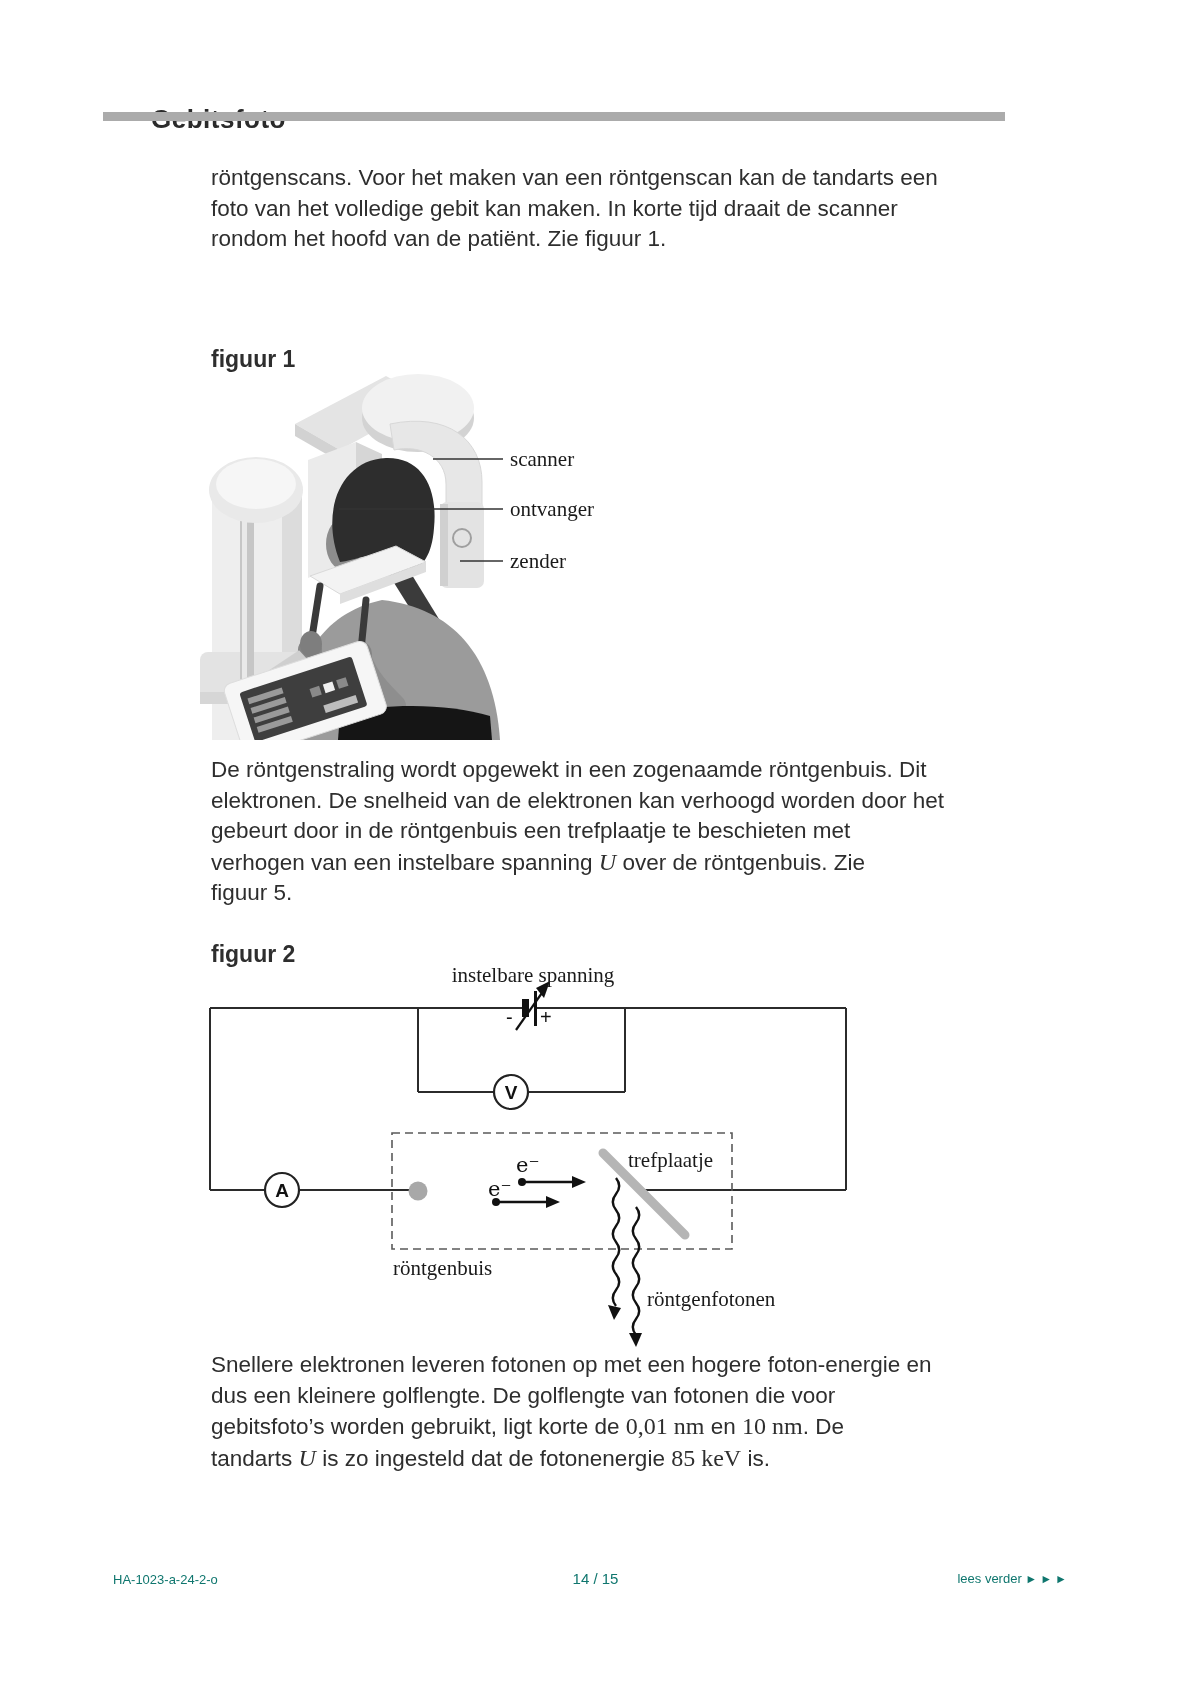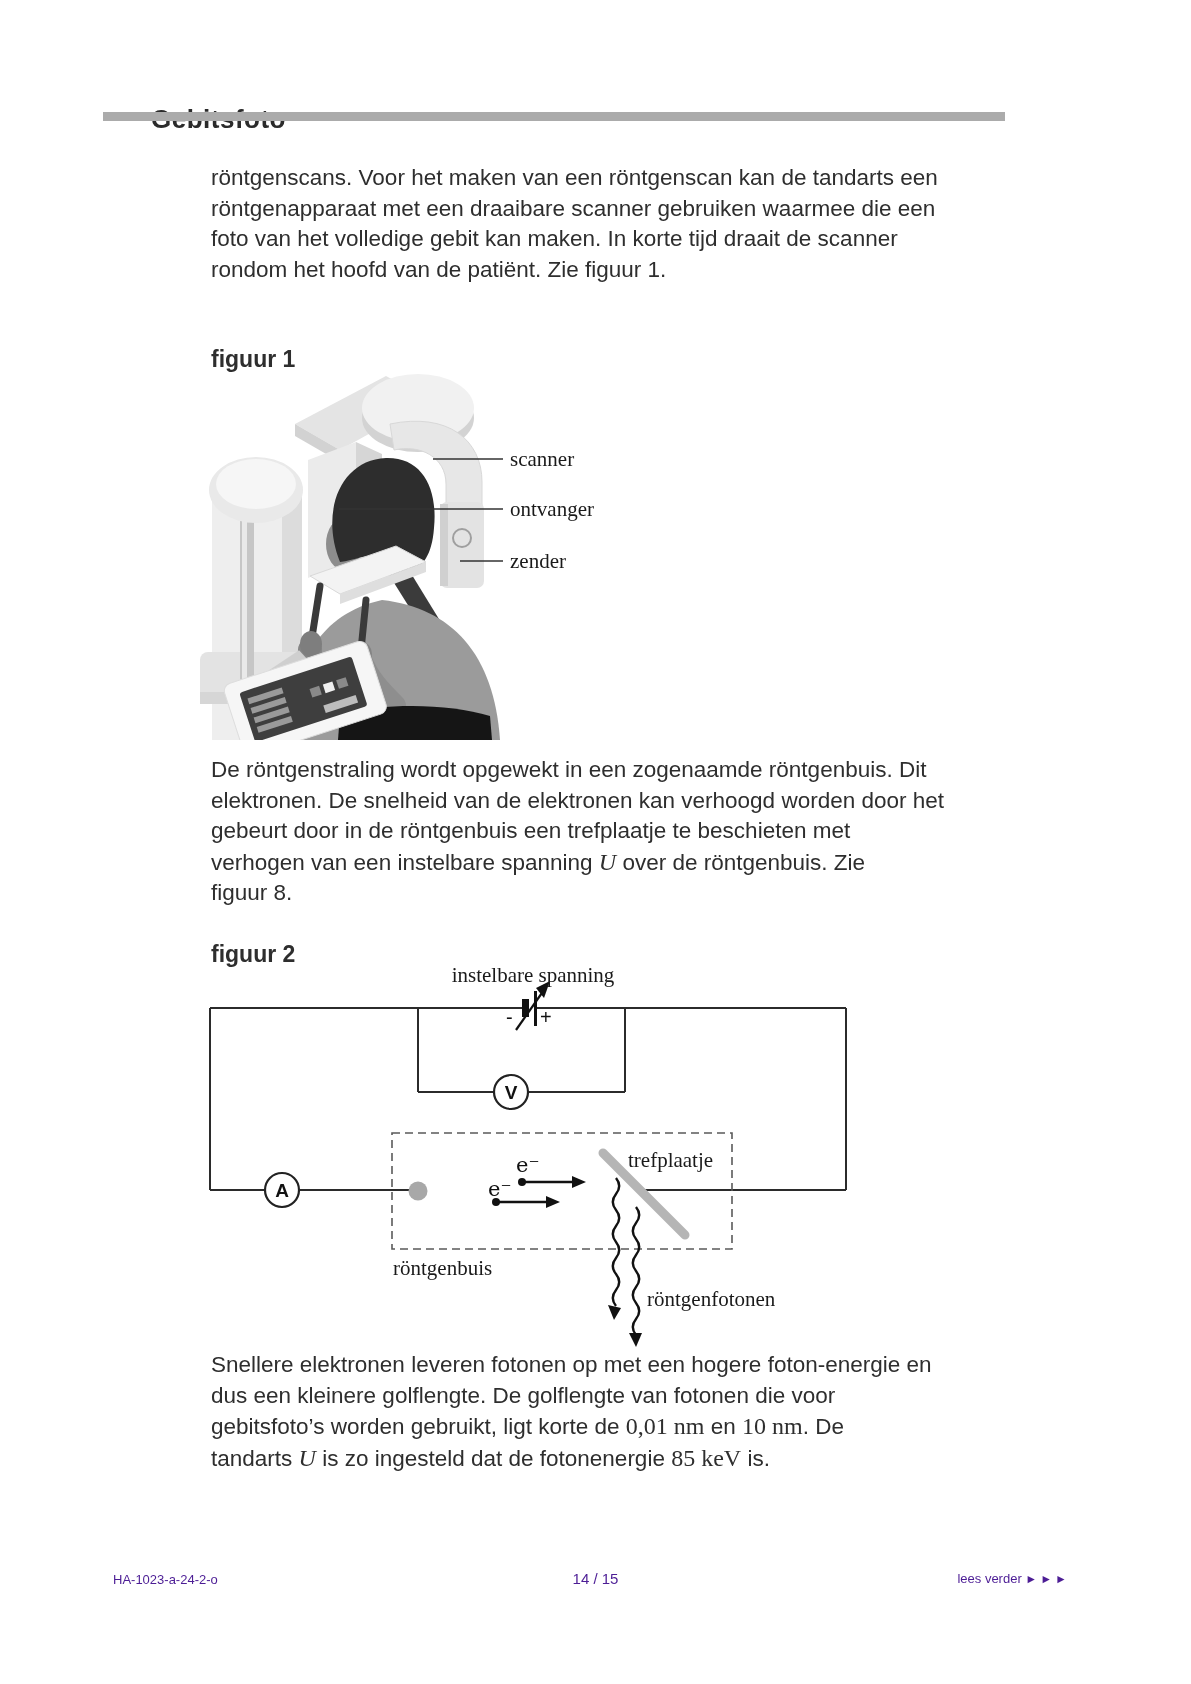--- a/index.html
+++ b/index.html
@@ -9,36 +9,35 @@
   .title{left:151px;top:82px;font-size:26px;font-weight:bold;color:#2b2b2b;letter-spacing:.5px;margin-top:22px;}
   .rule{left:103px;top:112px;width:902px;height:9px;background:#ababab;}
   .para{left:211px;font-size:22.5px;line-height:30.5px;white-space:nowrap;}
   .fig-caption{left:211px;font-size:23px;font-weight:bold;text-align:center;}
   .ser{font-family:"Liberation Serif","DejaVu Serif",serif;font-size:24px;}
   .ser.i{font-style:italic;}
   svg text.lbl{font-family:"Liberation Serif","DejaVu Serif",serif;font-size:21px;fill:#1a1a1a;}
   svg text.meter{font-family:"Liberation Sans",sans-serif;font-size:19px;font-weight:bold;fill:#111;}
   svg text.sign{font-family:"Liberation Sans",sans-serif;font-size:20px;fill:#111;}
   svg text.esym{font-family:"DejaVu Serif",serif;font-size:21px;fill:#111;}
-  .footer{font-size:13px;color:#4c1d95;}
+  .footer{font-size:13px;color:#0f766e;}
   .footer-center{left:0;width:1191px;text-align:center;font-size:15px;}
   .footer-right{top:1571px;right:121px;}
   .arrows{font-size:12px;letter-spacing:3px;}
 </style>
 </head>
 <body>
 
 <div class="page">
 
   <div class="abs title">Gebitsfoto</div>
   <div class="abs rule"></div>
 
   <div class="abs para" style="top:163px">
     <div>röntgenscans. Voor het maken van een röntgenscan kan de tandarts een</div>
-    <div>röntgenapparaat met een draaibare scanner gebruiken waarmee die een</div>
     <div>foto van het volledige gebit kan maken. In korte tijd draait de scanner</div>
     <div>rondom het hoofd van de patiënt. Zie figuur 1.</div>
   </div>
 
   <div class="abs fig-caption" style="top:346px">figuur 1</div>
 
   <svg class="abs" style="left:190px;top:362px" width="420" height="378" viewBox="0 0 420 378">
 
     <g>
       <rect x="22" y="128" width="90" height="250" fill="#eeeeee"></rect>
@@ -112,21 +111,21 @@
     <text class="lbl" x="320" y="104">scanner</text>
     <text class="lbl" x="320" y="154">ontvanger</text>
     <text class="lbl" x="320" y="206">zender</text>
   </svg>
 
   <div class="abs para" style="top:755px">
     <div>De röntgenstraling wordt opgewekt in een zogenaamde röntgenbuis. Dit</div>
     <div>elektronen. De snelheid van de elektronen kan verhoogd worden door het</div>
     <div>gebeurt door in de röntgenbuis een trefplaatje te beschieten met</div>
     <div><span>verhogen van een instelbare spanning </span><span class="ser i">U</span><span> over de röntgenbuis. Zie</span></div>
-    <div>figuur 8.</div>
+    <div>figuur 5.</div>
   </div>
 
   <div class="abs fig-caption" style="top:941px">figuur 2</div>
 
   <svg class="abs" style="left:170px;top:960px" width="720" height="400" viewBox="0 0 720 400">
 
     <g stroke="#2b2b2b" stroke-width="2" fill="none">
       <line x1="40" y1="48" x2="353" y2="48"></line>
       <line x1="367" y1="48" x2="676" y2="48"></line>
       <line x1="40" y1="48" x2="40" y2="230"></line>

